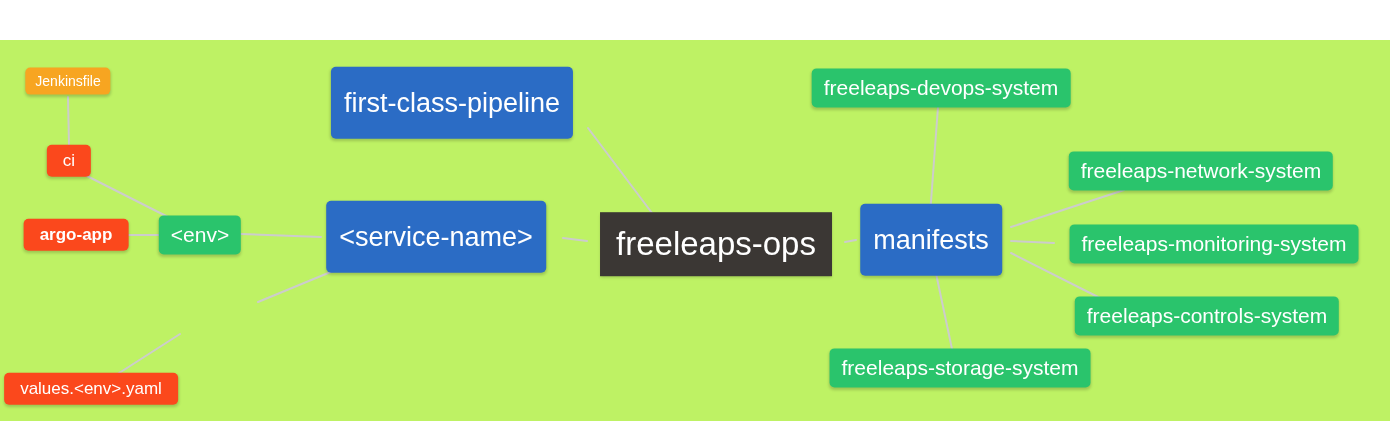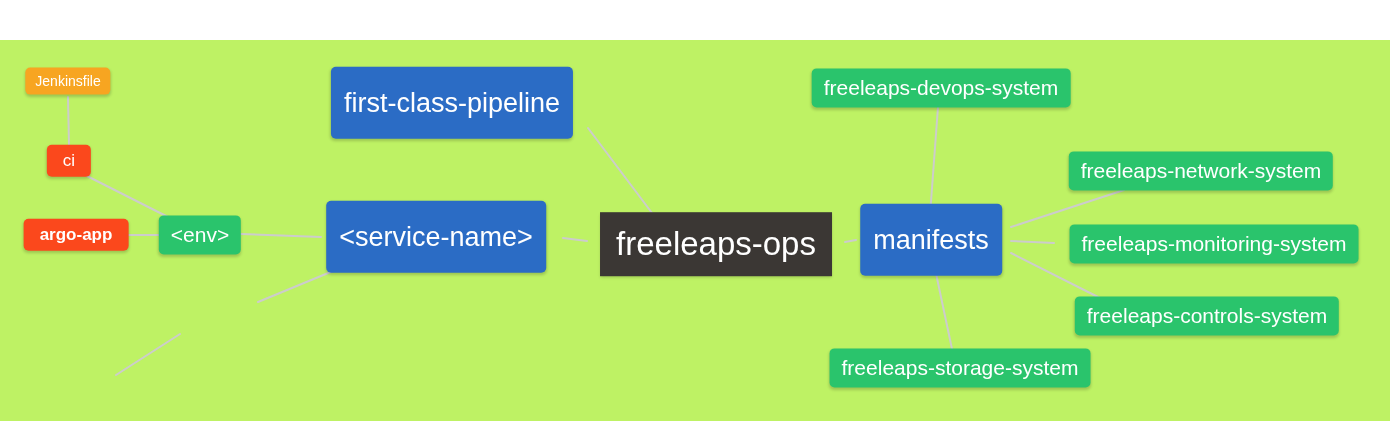--- a/index.html
+++ b/index.html
@@ -64,20 +64,21 @@
     <line x1="1011" y1="187" x2="1124" y2="150" stroke="#CCCCCC"></line>
     <line x1="1011" y1="201" x2="1054" y2="203" stroke="#CCCCCC"></line>
     <line x1="1011" y1="213" x2="1100" y2="258" stroke="#CCCCCC"></line>
     <line x1="934" y1="224" x2="952" y2="309" stroke="#CCCCCC"></line>
   </svg>
 
   <div class="node lvl-orange" style="left: 68px; top: 41px; background: rgb(247, 165, 33);">Jenkinsfile</div>
   <div class="node lvl-red" style="left: 69px; top: 121px; background: rgb(251, 72, 28);">ci</div>
   <div class="node lvl-red" style="left: 76px; top: 195px; background: rgb(251, 72, 28); font-weight: bold;">argo-app</div>
   <div class="node lvl-green" style="left: 200px; top: 195px; background: rgb(42, 196, 108);">&lt;env&gt;</div>
+  <div class="node lvl-red" style="left: 91px; top: 349px; background: rgb(251, 72, 28);">values.&lt;env&gt;.yaml</div>
 
   <div class="node lvl-blue" style="left: 452px; top: 63px; background: rgb(43, 108, 197);">first-class-pipeline</div>
   <div class="node lvl-blue" style="left: 436px; top: 197px; background: rgb(43, 108, 197);">&lt;service-name&gt;</div>
   <div class="node lvl-root" style="left: 716px; top: 204px; background: rgb(59, 55, 52);">freeleaps-ops</div>
   <div class="node lvl-blue" style="left: 931px; top: 200px; background: rgb(43, 108, 197);">manifests</div>
 
   <div class="node lvl-green" style="left: 941px; top: 48px; background: rgb(42, 196, 108);">freeleaps-devops-system</div>
   <div class="node lvl-green" style="left: 1201px; top: 131px; background: rgb(42, 196, 108);">freeleaps-network-system</div>
   <div class="node lvl-green" style="left: 1214px; top: 204px; background: rgb(42, 196, 108);">freeleaps-monitoring-system</div>
   <div class="node lvl-green" style="left: 1207px; top: 276px; background: rgb(42, 196, 108);">freeleaps-controls-system</div>

